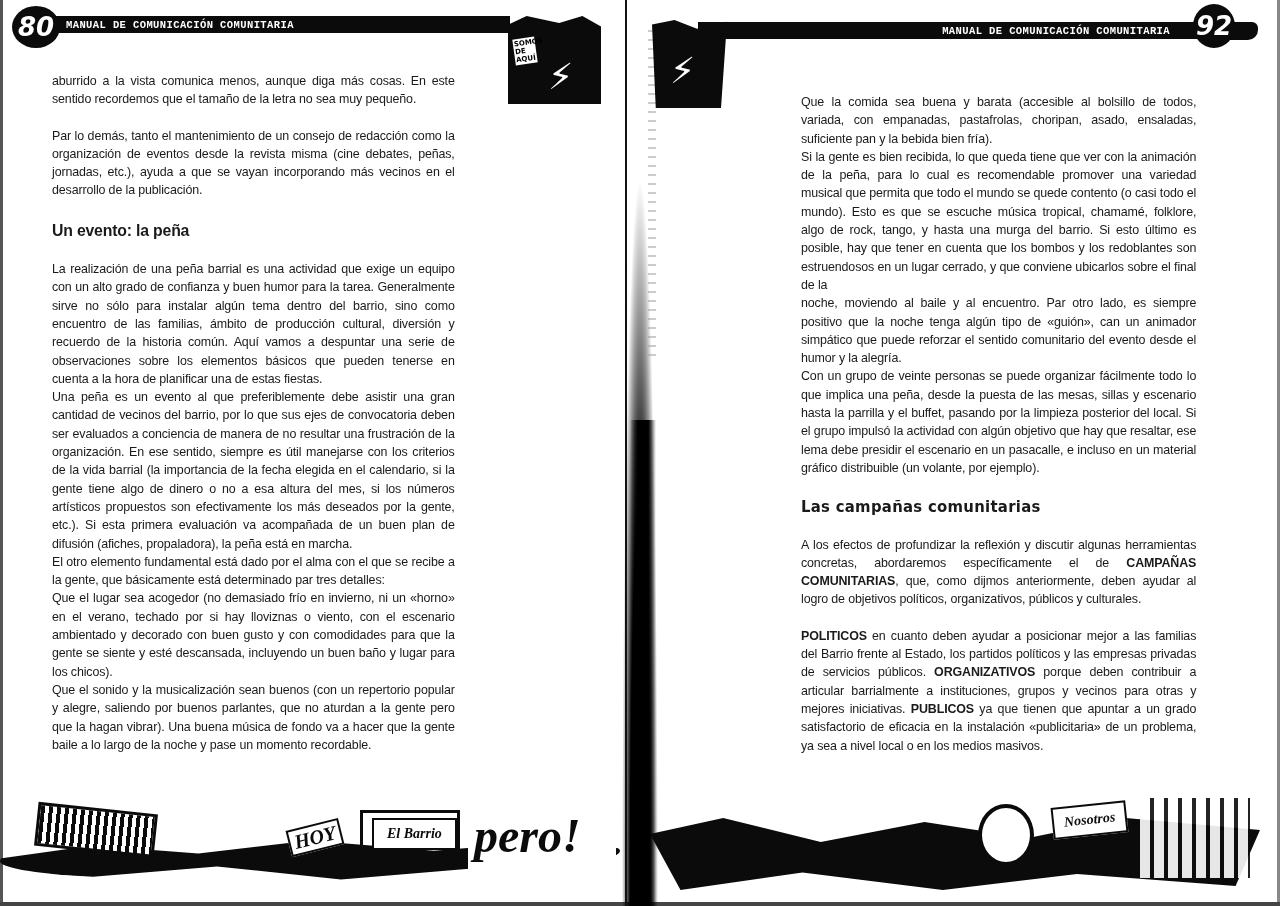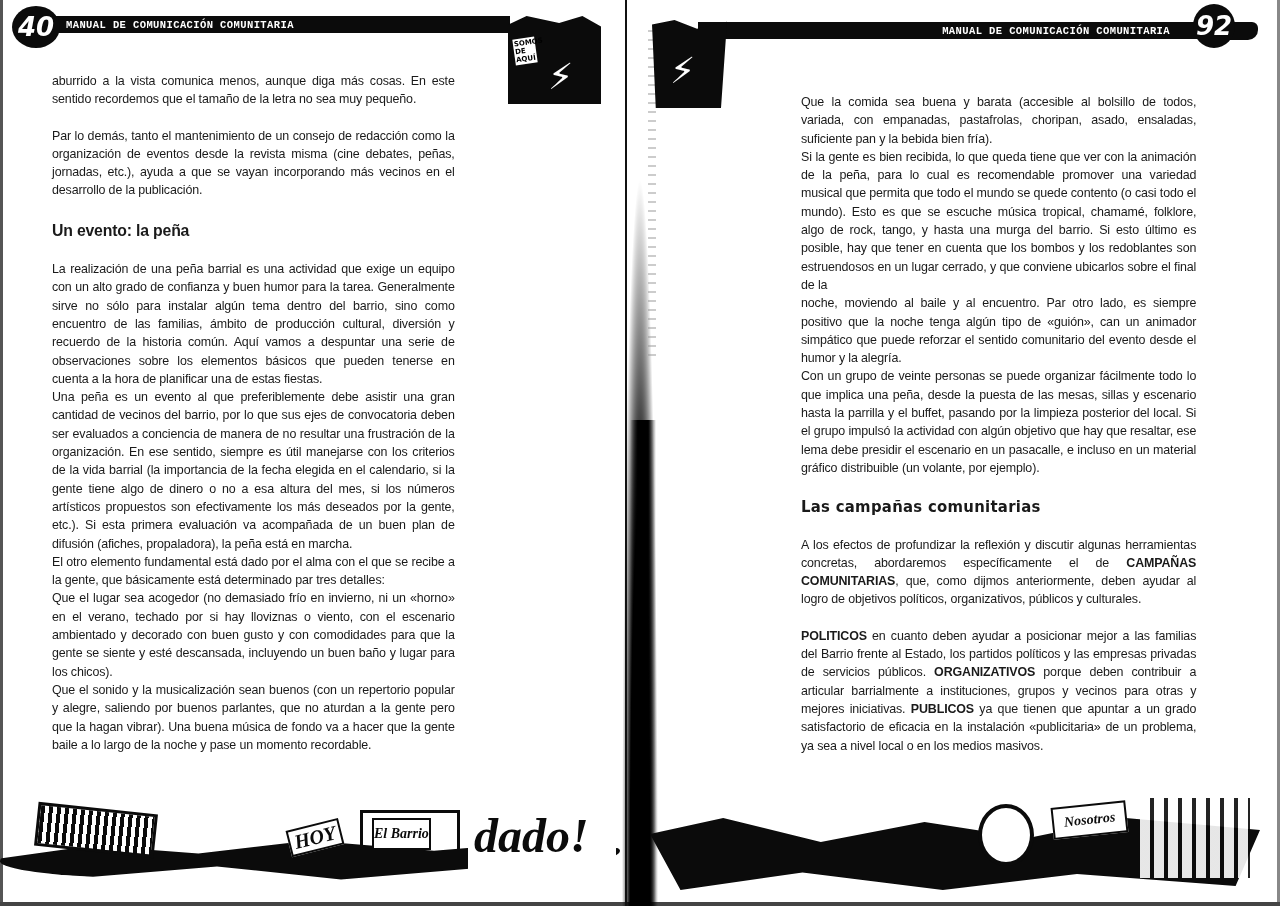--- a/index.html
+++ b/index.html
@@ -63,21 +63,21 @@
   .heading-right { font-family: "DejaVu Sans", sans-serif; font-weight: bold; font-size: 16px; margin: 21px 0 19px 0; letter-spacing: 0.3px; }
   b { font-weight: bold; }
 
   
   .bottom-strip { position: absolute; left: 0; top: 790px; width: 1280px; height: 110px; }
   .ink-wave { position: absolute; background: #0b0b0b; }
   .wave1 { left: 0; top: 40px; width: 620px; height: 52px; border-radius: 50% 40% 60% 40% / 60% 40% 60% 40%; clip-path: polygon(0 55%, 15% 30%, 32% 45%, 50% 20%, 70% 40%, 85% 25%, 100% 35%, 100% 80%, 80% 70%, 55% 95%, 35% 70%, 15% 90%, 0 80%); }
   .wave2 { left: 650px; top: 20px; width: 610px; height: 80px; clip-path: polygon(0 30%, 12% 10%, 28% 40%, 45% 15%, 62% 35%, 78% 10%, 100% 25%, 96% 95%, 70% 80%, 48% 100%, 25% 78%, 5% 100%); }
   .art-label { position: absolute; font-family: "Liberation Serif", serif; font-style: italic; font-weight: bold; color: #0b0b0b; background: #fff; padding: 0 4px; }
   .lbl-hoy { left: 288px; top: 34px; font-size: 20px; transform: rotate(-14deg); border: 2px solid #0b0b0b; }
-  .lbl-barrio { left: 372px; top: 28px; font-size: 14px; border: 2px solid #0b0b0b; padding: 6px 0; }
+  .lbl-barrio { left: 372px; top: 28px; font-size: 14px; border: 2px solid #0b0b0b; padding: 6px 13px; }
   .lbl-habla { left: 470px; top: 18px; font-size: 48px; background: transparent; }
   .lbl-habla-box { position: absolute; left: 468px; top: 22px; width: 148px; height: 58px; background: #fff; }
   .lbl-banner { left: 1052px; top: 14px; font-size: 14px; border: 2px solid #0b0b0b; padding: 6px 10px; transform: rotate(-6deg); }
   .drum { position: absolute; left: 978px; top: 14px; width: 56px; height: 62px; border: 4px solid #0b0b0b; border-radius: 50%; background: #fff; }
   .accordion { position: absolute; left: 36px; top: 18px; width: 120px; height: 44px; background: repeating-linear-gradient(90deg, #0b0b0b 0 4px, #fff 4px 8px); border: 3px solid #0b0b0b; transform: rotate(6deg); }
   .truck { position: absolute; left: 360px; top: 20px; width: 100px; height: 56px; border: 3px solid #0b0b0b; background: transparent; }
   .figures { position: absolute; left: 1140px; top: 8px; width: 110px; height: 80px; background: repeating-linear-gradient(90deg, #fff 0 10px, #0b0b0b 10px 14px); opacity: .9; }
 </style>
 </head>
 <body>
@@ -89,21 +89,21 @@
   <div class="edge-bottom"></div>
   <div class="gutter-shadow"></div>
   <div class="gutter-shadow2"></div>
   <div class="gutter-line"></div>
   <div class="speckle"></div>
 
   <div class="header-bar header-left">
     <span class="header-title">Manual de Comunicación Comunitaria</span>
   </div>
   <div class="page-badge badge-left">
-    <span>40</span>
+    <span>80</span>
   </div>
 
   <div class="header-bar header-right">
     <span class="header-title">Manual de Comunicación Comunitaria</span>
   </div>
   <div class="badge-tail"></div>
   <div class="page-badge badge-right">
     <span>92</span>
   </div>
 
@@ -137,19 +137,19 @@
   </div>
 
   <div class="bottom-strip">
     <div class="ink-wave wave1"></div>
     <div class="ink-wave wave2"></div>
     <div class="accordion"></div>
     <div class="truck"></div>
     <span class="art-label lbl-hoy">HOY</span>
     <span class="art-label lbl-barrio">El Barrio</span>
     <div class="lbl-habla-box"></div>
-    <span class="art-label lbl-habla">dado!</span>
+    <span class="art-label lbl-habla">pero!</span>
     <div class="drum"></div>
     <span class="art-label lbl-banner">Nosotros</span>
     <div class="figures"></div>
   </div>
 
 </div>
 
 </body></html>

